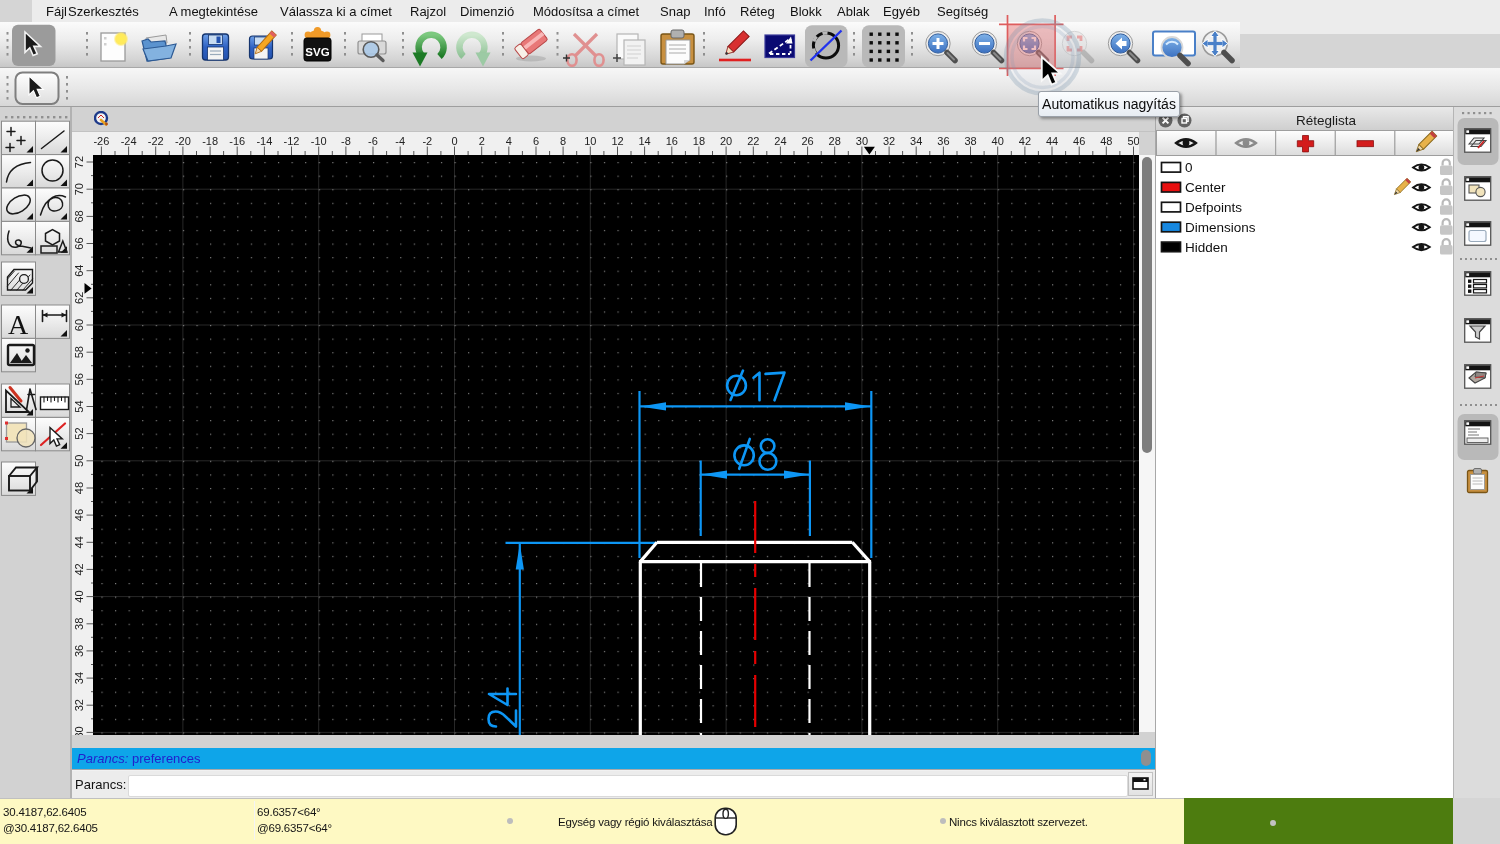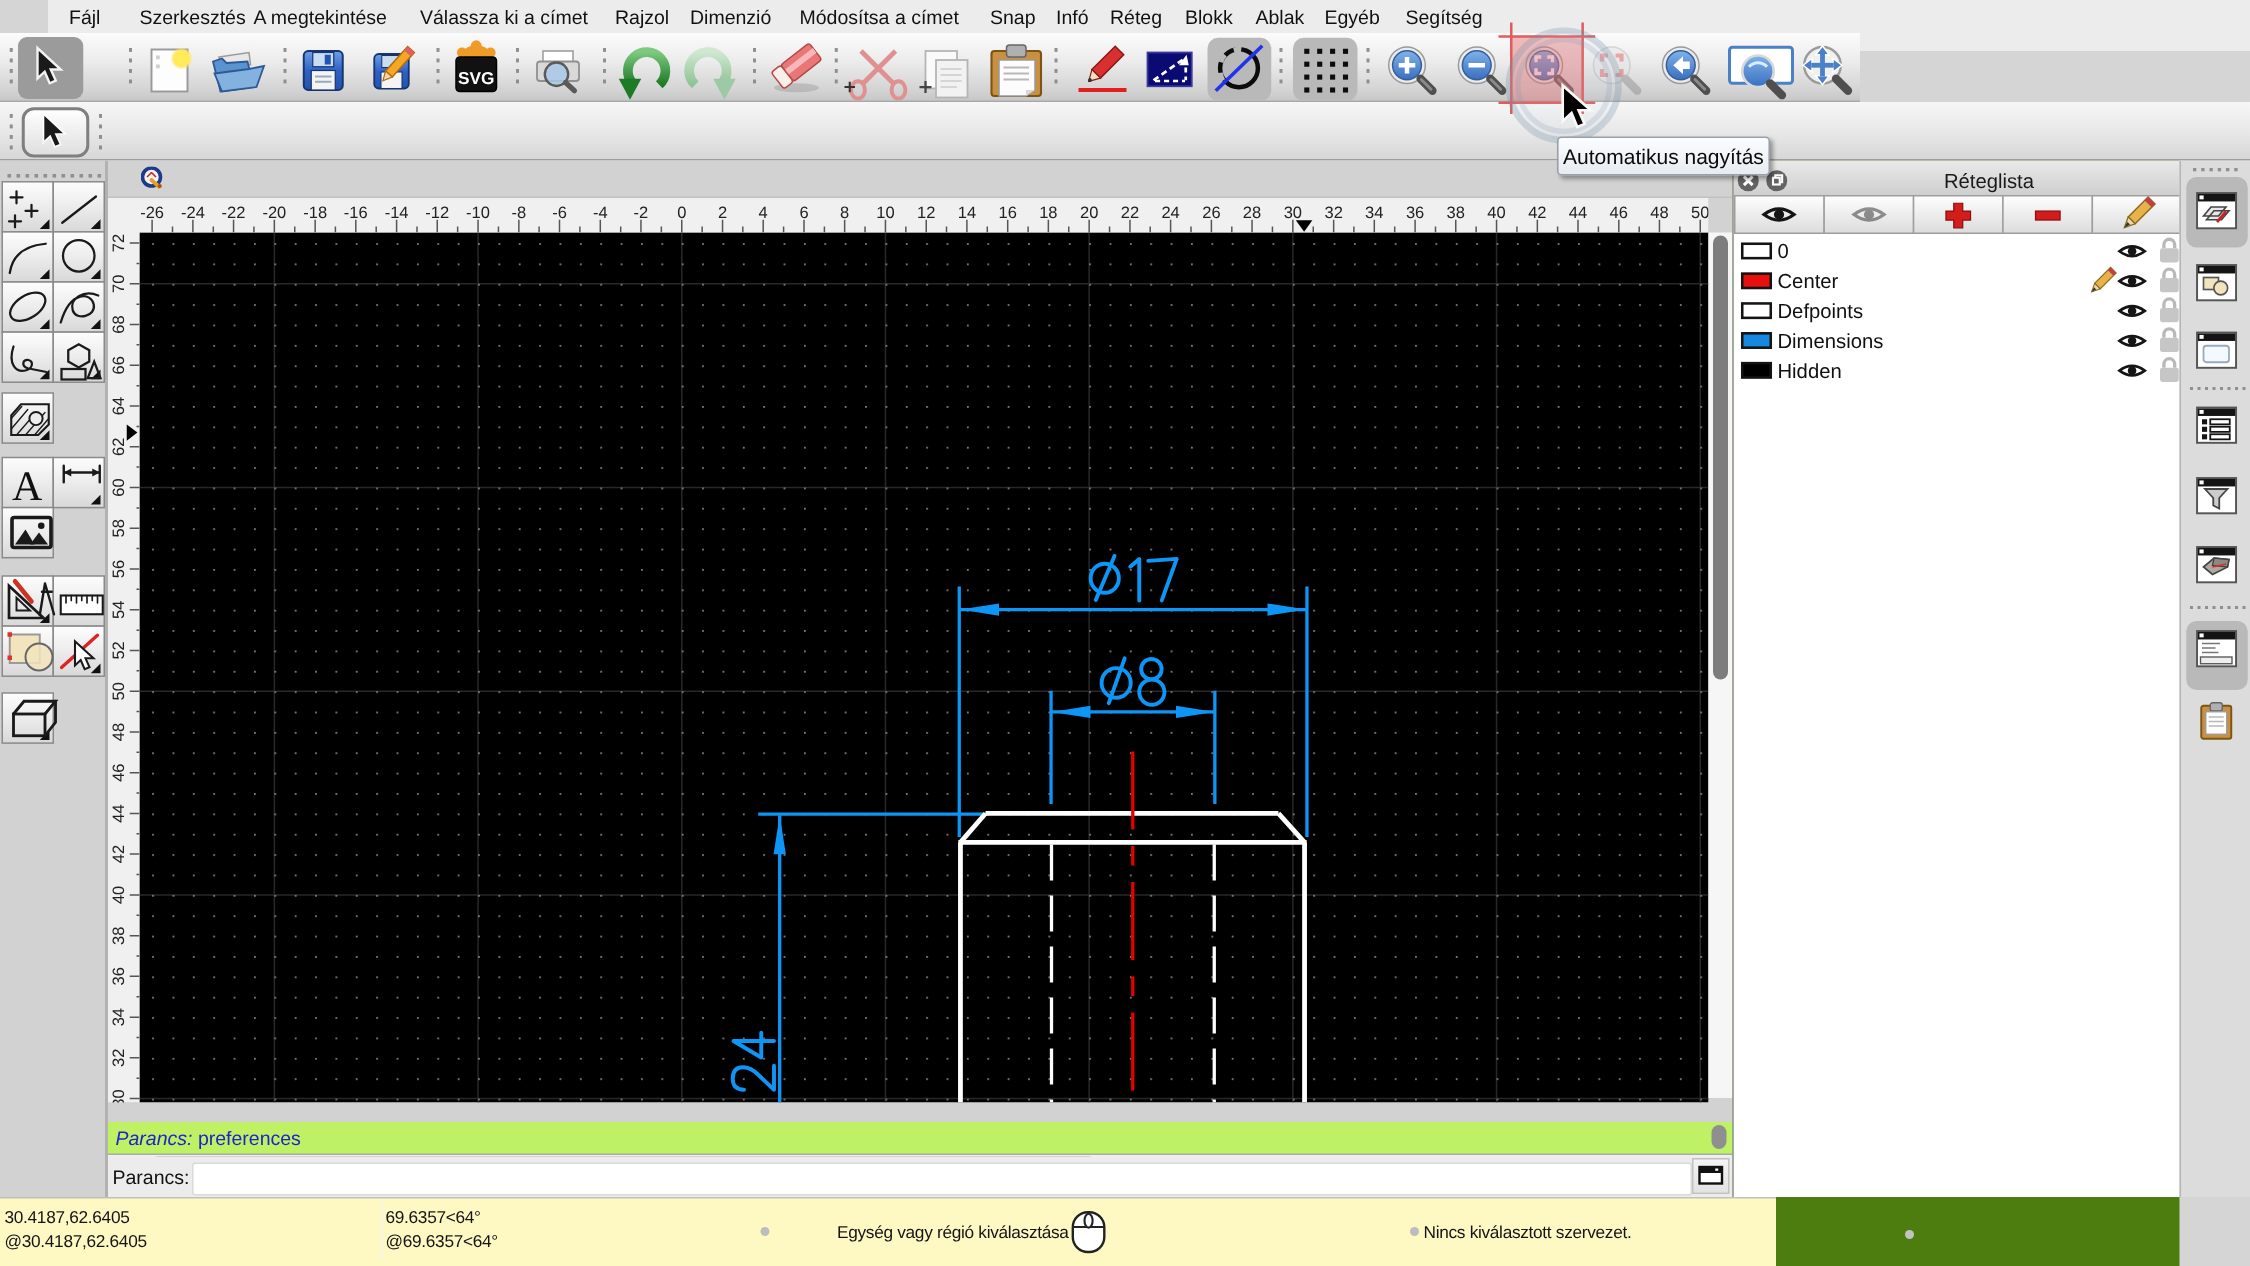--- a/index.html
+++ b/index.html
@@ -24,21 +24,21 @@
   #strip{left:1453px;top:107px;width:47px;height:691px;background:#dcdcdc;
     border-left:1px solid #b5b5b5;box-sizing:border-box;}
   #statusbar{left:0;top:798px;width:1184px;height:46px;background:#fef9c3;
     border-top:1px solid #c0c0c0;box-sizing:border-box;font-size:11px;letter-spacing:-0.2px;color:#141414;}
   .sbtxt{position:absolute;white-space:pre;}
 </style>
 </head>
 <body>
 <div class="abs" id="menubar">
   <span style="left:14px">Fájl</span>
-  <span style="left:61px">Szerkesztés</span>
+  <span style="left:36px">Szerkesztés</span>
   <span style="left:137px">A megtekintése</span>
   <span style="left:248px">Válassza ki a címet</span>
   <span style="left:378px">Rajzol</span>
   <span style="left:428px">Dimenzió</span>
   <span style="left:501px">Módosítsa a címet</span>
   <span style="left:628px">Snap</span>
   <span style="left:672px">Infó</span>
   <span style="left:708px">Réteg</span>
   <span style="left:758px">Blokk</span>
   <span style="left:805px">Ablak</span>
@@ -696,21 +696,21 @@
   </g>
   <line x1="662.2" y1="346" x2="662.2" y2="580" stroke="#e60000" stroke-width="2.2" stroke-dasharray="52 11 13 11"></line>
 </svg>
 <div class="abs" id="hscroll" style="left:72px;top:732px;width:1083px;height:16px;background:#f1f1f1;margin-top:36px;">
   <div style="position:absolute;left:28px;top:3px;width:631px;height:10px;border-radius:5px;background:#7d7d7d"></div>
   <span style="position:absolute;right:4px;top:1px;font-size:12.5px;color:#111">1 &lt; 10</span>
 </div>
 <div class="abs" id="vscroll" style="left:1139px;top:155px;width:16px;height:577px;background:#f6f6f6;">
   <div style="position:absolute;left:3px;top:2px;width:10px;height:296px;border-radius:5px;background:#7d7d7d"></div>
 </div>
-<div class="abs" id="cmdhist" style="left:72px;top:748px;width:1083px;height:22px;background:#bef264;border-bottom:1px solid #a9a9a9;box-sizing:border-box;">
+<div class="abs" id="cmdhist" style="left:72px;top:748px;width:1083px;height:22px;background:#0ea5e9;border-bottom:1px solid #a9a9a9;box-sizing:border-box;">
   <span style="position:absolute;left:5px;top:3px;font-size:13px;color:#2121cd"><i>Parancs:</i> preferences</span>
   <div style="position:absolute;left:1069px;top:2px;width:10px;height:16px;border-radius:5px;background:#8f8f8f"></div>
 </div>
 <div class="abs" id="cmdrow" style="left:72px;top:771px;width:1083px;height:27px;background:#ececec;">
   <span style="position:absolute;left:3px;top:6px;font-size:13px;color:#111">Parancs:</span>
   <div style="position:absolute;left:56px;top:4px;width:998px;height:20px;background:#fff;border:1px solid #dadada;border-radius:2px"></div>
   <div style="position:absolute;left:1056px;top:1px;width:25px;height:24px;background:linear-gradient(#f4f4f4,#e2e2e2);border:1px solid #c2c2c2;box-sizing:border-box">
     <svg width="23" height="22" viewBox="0 0 23 22">
         <rect x="4" y="5" width="15" height="11" fill="#fff" stroke="#111" stroke-width="1.6"></rect>
         <rect x="4" y="5" width="15" height="4" fill="#111"></rect>

